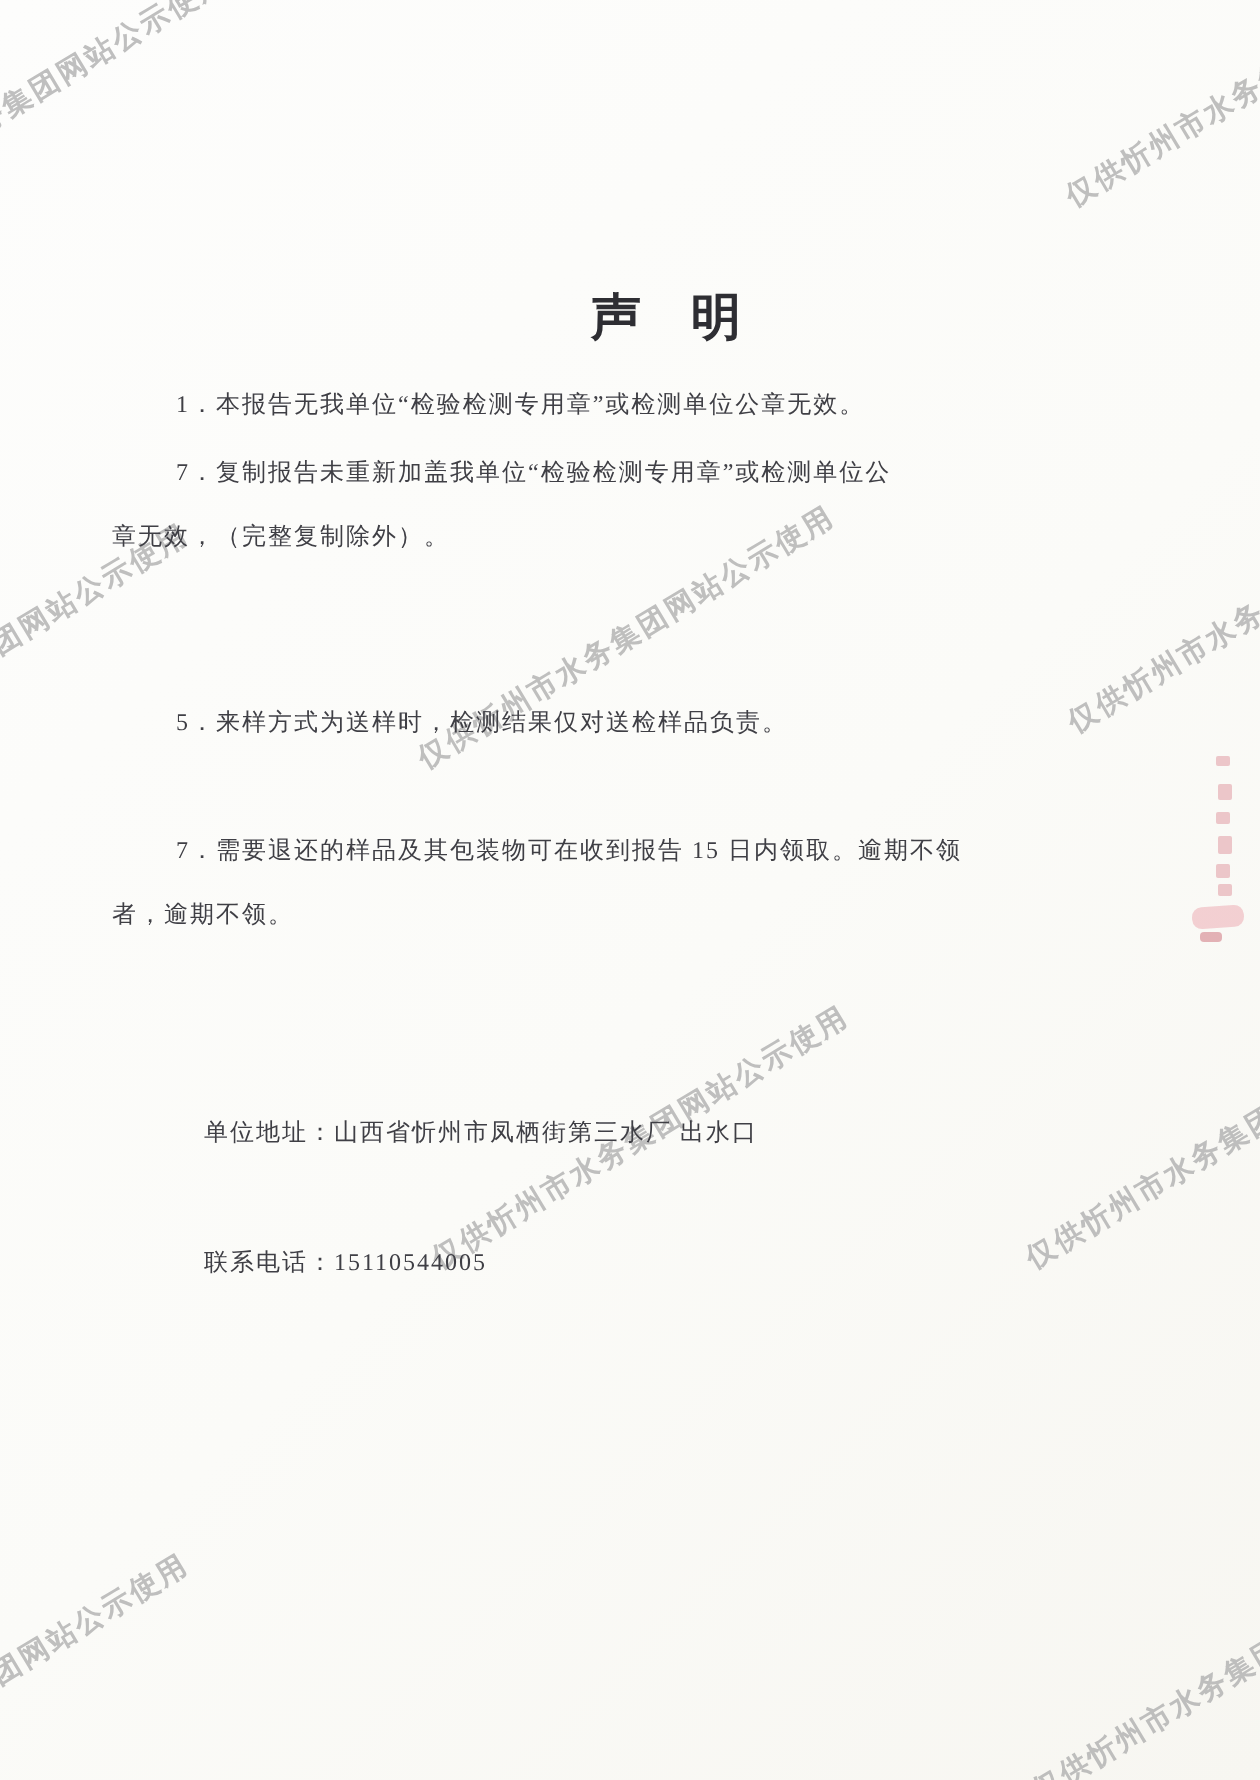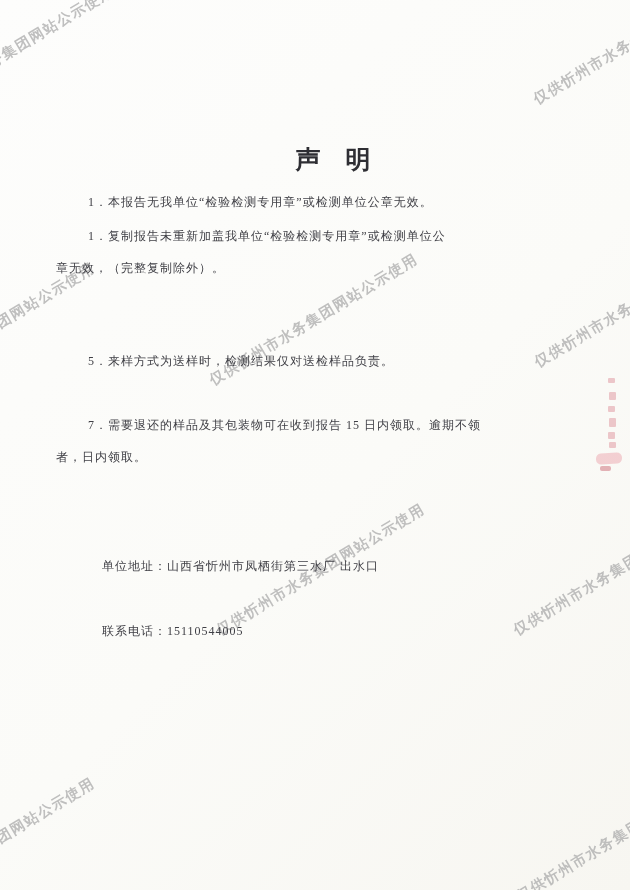--- a/index.html
+++ b/index.html
@@ -81,25 +81,25 @@
   <span class="wm wm4">仅供忻州市水务集团网站公示使用</span>
   <span class="wm wm5">仅供忻州市水务集团网站公示使用</span>
   <span class="wm wm6">仅供忻州市水务集团网站公示使用</span>
   <span class="wm wm7">仅供忻州市水务集团网站公示使用</span>
   <span class="wm wm8">仅供忻州市水务集团网站公示使用</span>
   <span class="wm wm9">仅供忻州市水务集团网站公示使用</span>
 
   <h1 class="title">声　明</h1>
 
   <div class="line indent l-i1">1．本报告无我单位“检验检测专用章”或检测单位公章无效。</div>
-  <div class="line indent l-i2a">1．复制报告未重新加盖我单位“检验检测专用章”或检测单位公</div>
+  <div class="line indent l-i2a">7．复制报告未重新加盖我单位“检验检测专用章”或检测单位公</div>
   <div class="line l-i2b">章无效，（完整复制除外）。</div>
   <div class="line indent l-i5">5．来样方式为送样时，检测结果仅对送检样品负责。</div>
   <div class="line indent l-i7a">7．需要退还的样品及其包装物可在收到报告 15 日内领取。逾期不领</div>
-  <div class="line l-i7b">者，日内领取。</div>
+  <div class="line l-i7b">者，逾期不领。</div>
 
   <div class="line l-addr">
     <span>单位地址：</span><span>山西省忻州市凤栖街第三水厂 出水口</span>
   </div>
   <div class="line l-phone">
     <span>联系电话：</span><span>15110544005</span>
   </div>
 
   <div class="bleed" style="left:588px;top:378px;width:42px;height:100px;">
     <div class="dash d1"></div>

